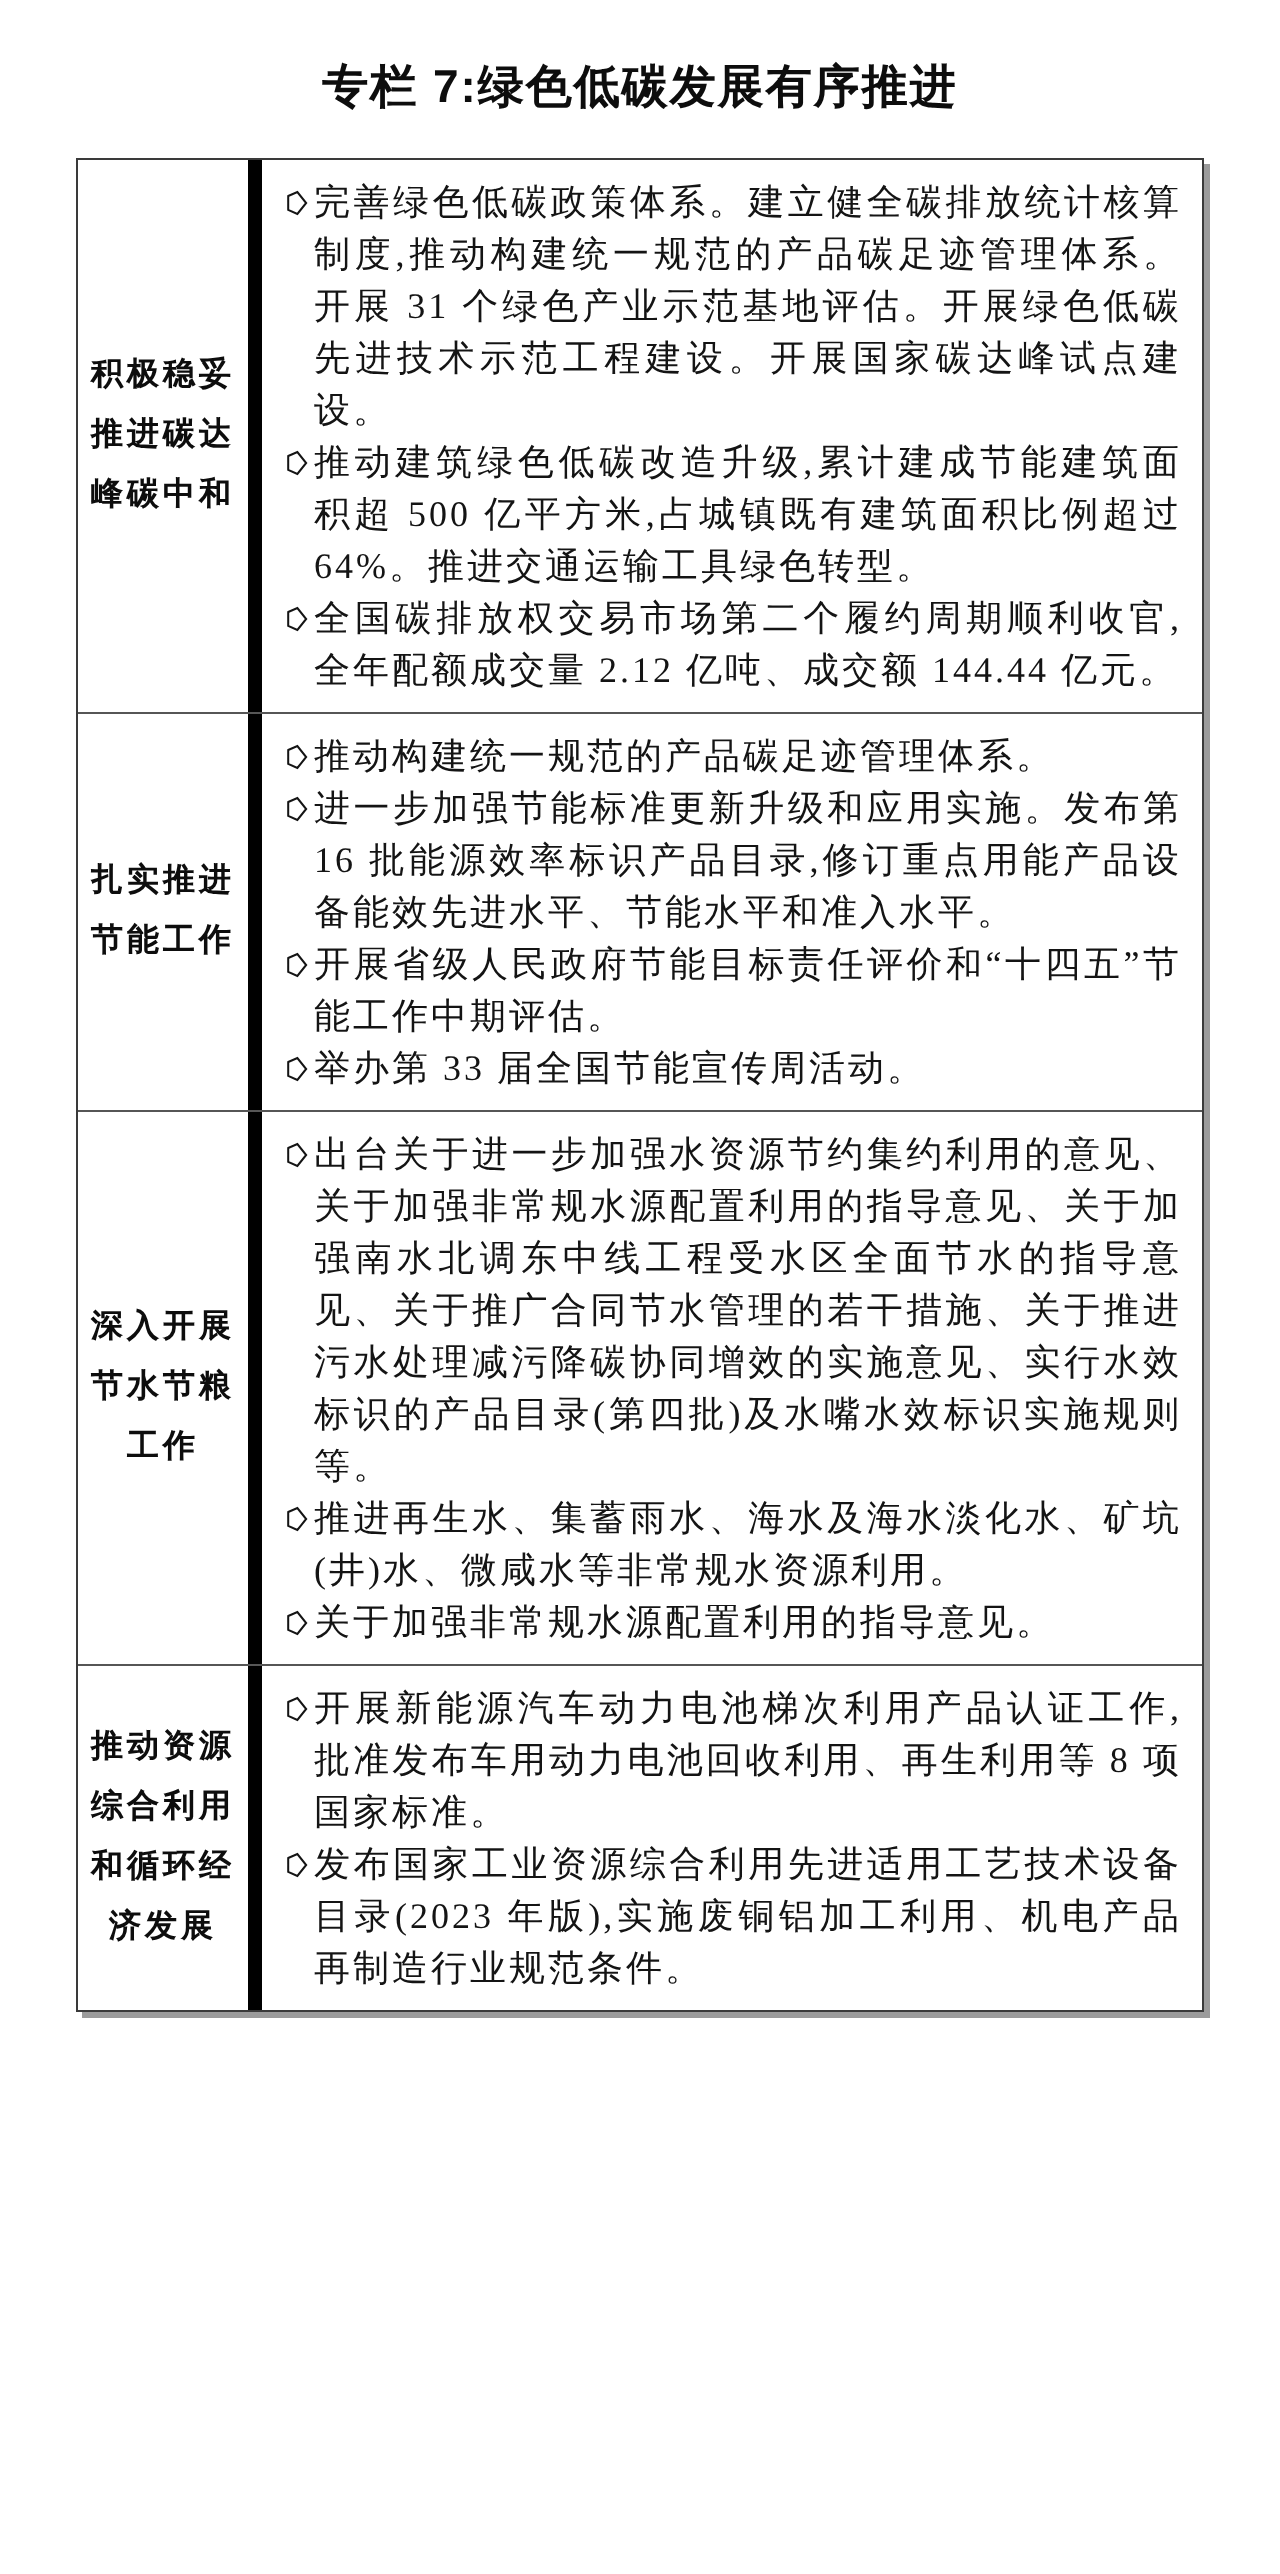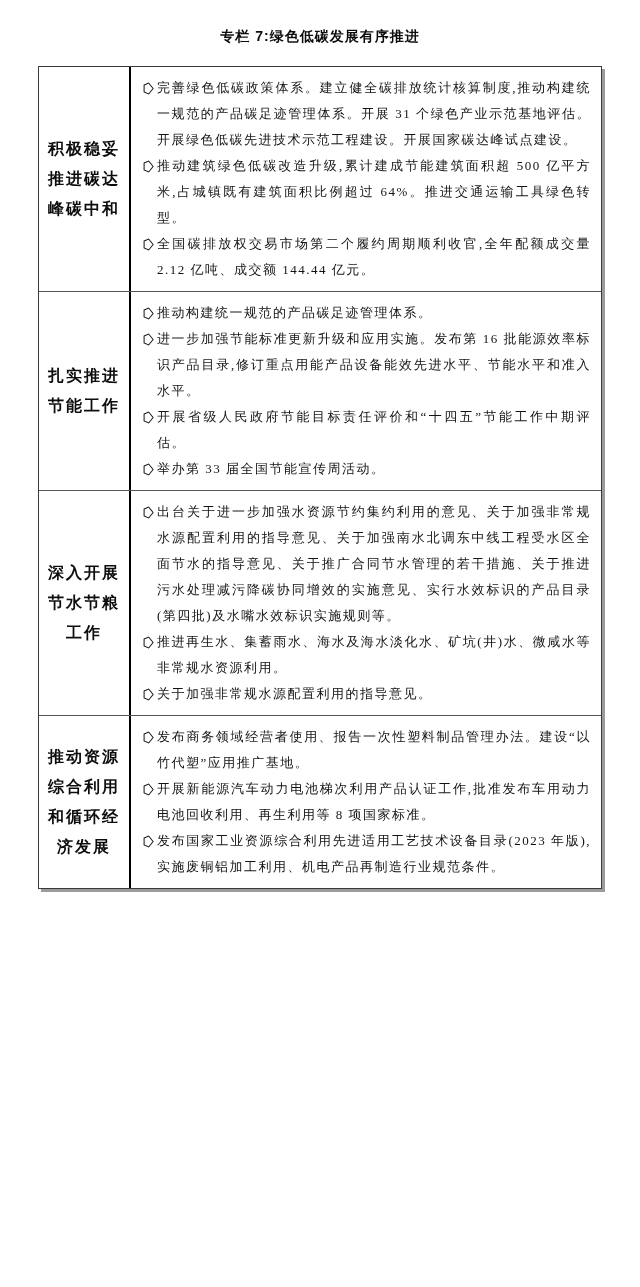--- a/index.html
+++ b/index.html
@@ -12,40 +12,40 @@
     width: 640px;
     min-height: 1287px;
     box-sizing: border-box;
     padding: 26px 38px 30px 38px;
     font-family: "Liberation Serif", serif;
   }
   .title {
     text-align: center;
     font-family: "Liberation Sans", sans-serif;
     font-weight: 700;
-    font-size: 14px;
+    font-size: 23px;
     letter-spacing: 1px;
     margin: 2px 0 20px 0;
     color: #0d0d0d;
   }
   .box-table {
     border: 1.5px solid #3a3a3a;
     box-shadow: 3px 3px 0 #9b9b9b;
     background: #ffffff;
   }
   .trow {
     display: flex;
     align-items: stretch;
     border-bottom: 1px solid #565656;
   }
   .trow:last-child { border-bottom: none; }
   .thead {
     flex: 0 0 92px;
     width: 92px;
-    border-right: 2px solid #000000;
+    border-right: 7px solid #000000;
     display: flex;
     align-items: center;
     justify-content: center;
     box-sizing: border-box;
     padding: 10px 0;
   }
   .thead span {
     display: block;
     width: 74px;
     font-family: "Liberation Sans", sans-serif;
@@ -71,21 +71,21 @@
     box-sizing: border-box;
     padding: 7px 0 0 12px;
   }
   .bullet svg {
     display: block;
     width: 11px;
     height: 13px;
   }
   .itext {
     flex: 1 1 auto;
-    font-size: 13px;
+    font-size: 18px;
     line-height: 26px;
     letter-spacing: 1.5px;
     text-align: justify;
     text-justify: inter-ideograph;
     color: #141414;
   }
 </style>
 </head>
 <body>
 
@@ -206,28 +206,20 @@
 </div>
   </div>
 
   <div class="trow">
     <div class="thead">
       <span>推动资源综合利用和循环经济发展</span>
     </div>
     <div class="tcontent">
 
 
-  <div class="item">
-    <span class="bullet">
-      <svg viewBox="0 0 12 14" aria-hidden="true">
-        <polygon points="1.2,3.2 6.2,1 11,7 6.2,13 1.2,10.8" fill="none" stroke="#141414" stroke-width="1.1"></polygon>
-      </svg>
-    </span>
-    <span class="itext">发布商务领域经营者使用、报告一次性塑料制品管理办法。建设“以竹代塑”应用推广基地。</span>
-  </div>
 
   <div class="item">
     <span class="bullet">
       <svg viewBox="0 0 12 14" aria-hidden="true">
         <polygon points="1.2,3.2 6.2,1 11,7 6.2,13 1.2,10.8" fill="none" stroke="#141414" stroke-width="1.1"></polygon>
       </svg>
     </span>
     <span class="itext">开展新能源汽车动力电池梯次利用产品认证工作,批准发布车用动力电池回收利用、再生利用等 8 项国家标准。</span>
   </div>
 

